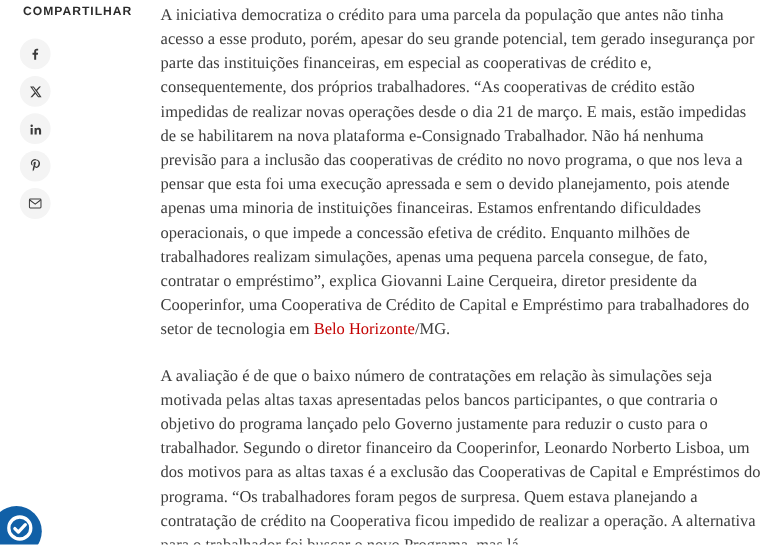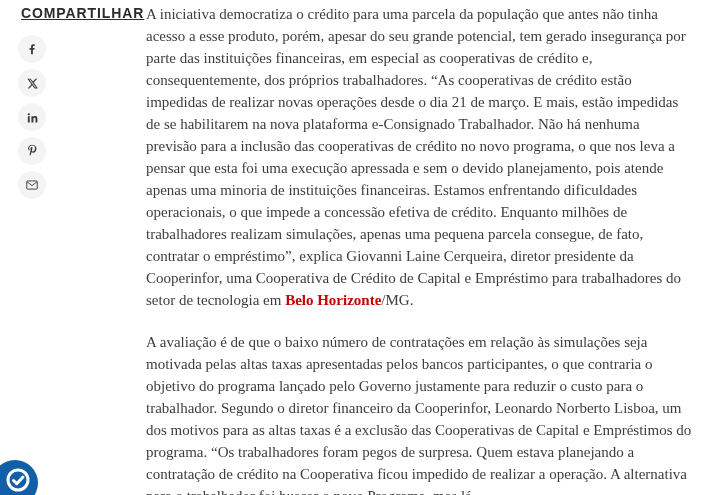--- a/index.html
+++ b/index.html
@@ -9,23 +9,22 @@
     overflow: hidden;
     background: #ffffff;
     position: relative;
     font-family: "Liberation Sans", sans-serif;
   }
   .share {
     position: absolute; left: 0; top: 0; width: 140px; height: 495px;
   }
   .share-label {
     position: absolute; left: 21px; top: 5px;
-    font-size: 14px; font-weight: 700; letter-spacing: 0.9px;
+    font-size: 11px; font-weight: 700; letter-spacing: 0.9px;
     color: #2b2b2b;
-    text-decoration: underline;
   }
   .share-buttons {
     position: absolute; left: 18px; top: 35px;
     display: flex; flex-direction: column; gap: 6px;
   }
   .share-btn {
     width: 28px; height: 28px; border-radius: 50%;
     background: #f4f4f4; border: none; padding: 0; margin: 0;
     display: flex; align-items: center; justify-content: center;
     cursor: pointer;
@@ -33,21 +32,21 @@
   .share-btn svg { display: block; }
   .article {
     position: absolute; left: 146px; top: 3px; width: 547px;
     font-family: "Liberation Serif", "DejaVu Serif", serif;
     font-size: 15px; line-height: 22px;
     color: #3d3d3d;
     text-align: left;
   }
   .article p { margin: 0 0 20px 0; }
   .red-link {
-    font-weight: 700;
+    font-weight: 400;
     text-decoration: none;
     cursor: pointer;
   }
   .a11y-widget {
     position: absolute; left: -9px; top: 459px;
     width: 48px; height: 48px;
     border: none; background: transparent; padding: 0;
     cursor: pointer;
   }
   .a11y-widget svg { display: block; }

